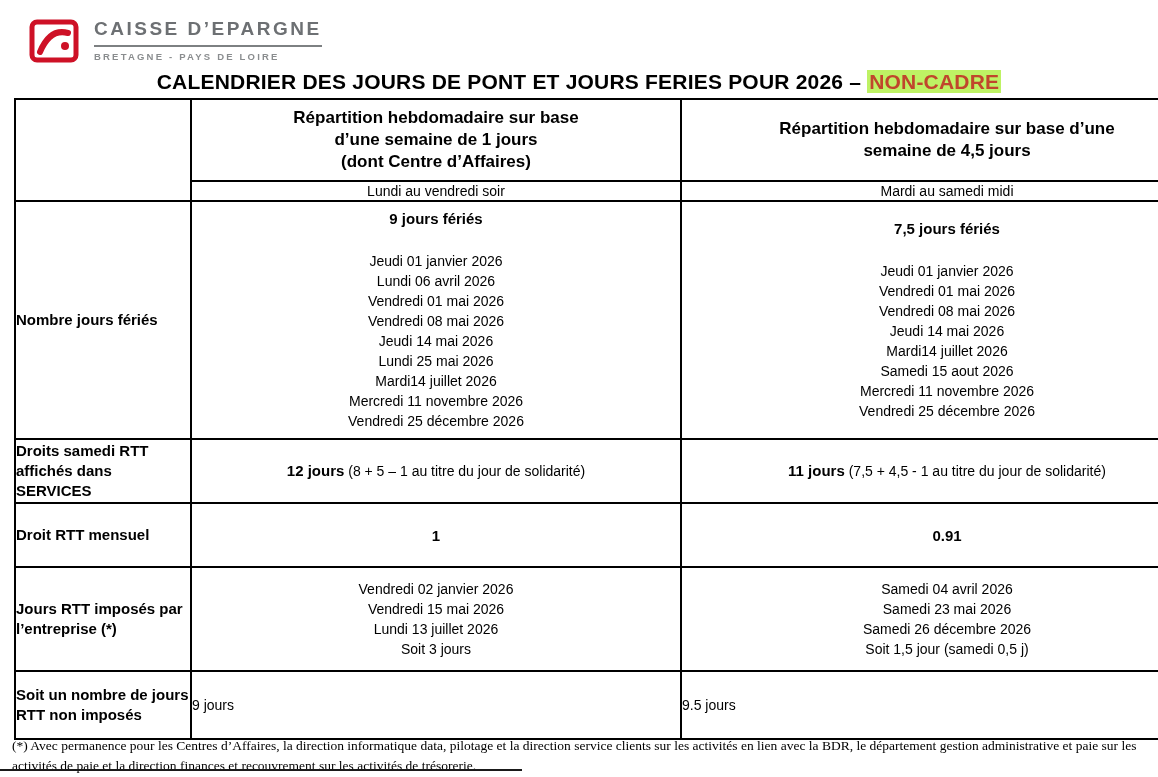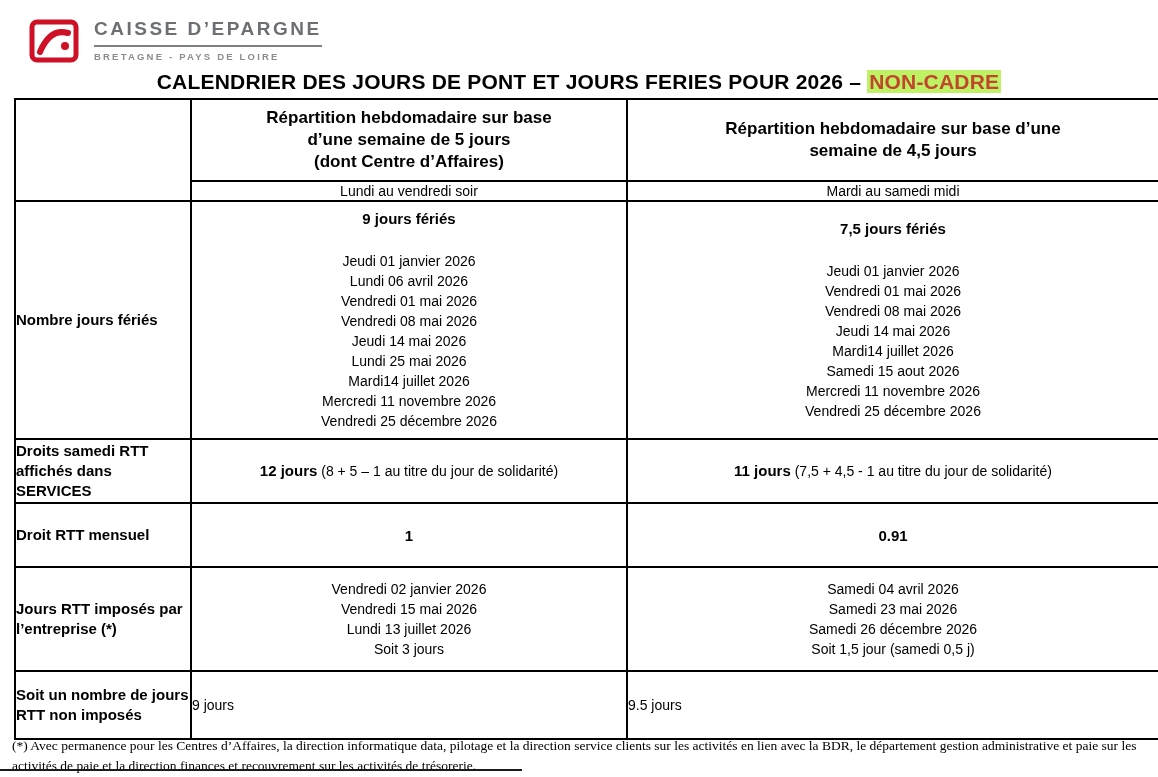--- a/index.html
+++ b/index.html
@@ -30,21 +30,21 @@
   }
   .title .hl{color:#C0462C;background:#bef264;padding:0 2px;}
 
   
   table.cal{
     position:absolute;top:98px;left:14px;
     border-collapse:collapse;table-layout:fixed;
     width:1130px;
   }
   table.cal td{border:2px solid #000;padding:0;vertical-align:middle;}
-  .w1{width:176px;} .w2{width:436px;margin-left:32px;} .w3{width:532px;}
+  .w1{width:176px;} .w2{width:490px;margin-left:32px;} .w3{width:532px;}
 
   .r-hdr td{height:80px;}
   .hdr-main{font-size:17px;font-weight:bold;text-align:center;line-height:1.3;}
   .r-sub td{height:18px;font-size:14px;text-align:center;margin-top:11px;}
 
   .r-holidays td{height:236px;}
   .r-global td{height:62px;}
   .r-monthly td{height:62px;}
   .r-imposed td{height:102px;}
   .r-free td{height:66px;}
@@ -93,21 +93,21 @@
       <col class="w1">
       <col class="w2">
       <col class="w3">
     </colgroup>
 
   <tbody>
       <tr class="r-hdr">
     <td class="w1" rowspan="2"></td>
     <td class="w2 hdr-main">
           <div>Répartition hebdomadaire sur base</div>
-          <div>d’une semaine de 5 jours</div>
+          <div>d’une semaine de 1 jours</div>
           <div>(dont Centre d’Affaires)</div>
         </td>
     <td class="w3 hdr-main">
           <div>Répartition hebdomadaire sur base d’une</div>
           <div>semaine de 4,5 jours</div>
         </td>
   </tr>
 
   <tr class="r-sub">
     <td>Lundi au vendredi soir</td>

